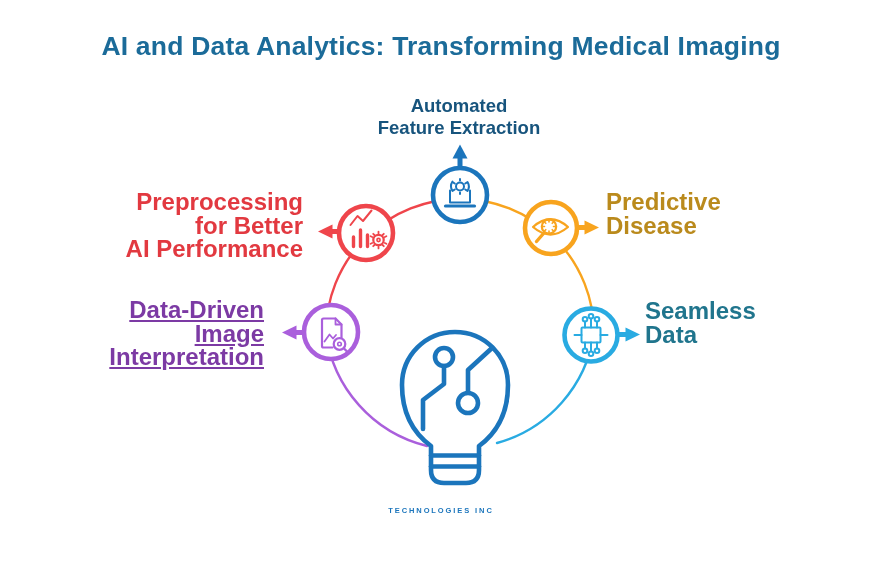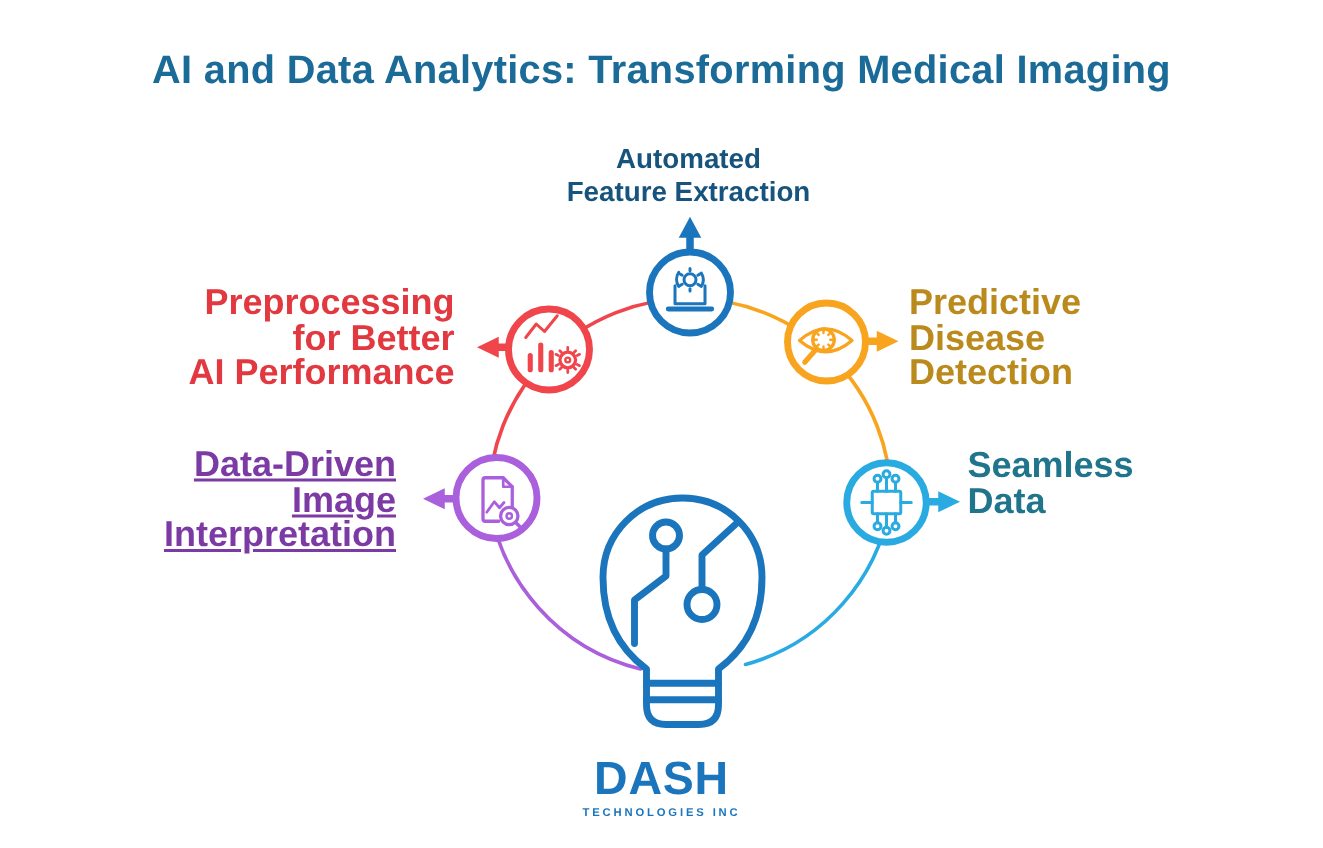--- a/index.html
+++ b/index.html
@@ -142,32 +142,30 @@
 
   <div class="abs node-label label-left-align-r label-red" style="color: rgb(226, 57, 64);">
     <div>Preprocessing</div>
     <div>for Better</div>
     <div>AI Performance</div>
   </div>
 
   <div class="abs node-label label-right label-gold" style="color: rgb(186, 138, 28);">
     <div>Predictive</div>
     <div>Disease</div>
-    <div>Detection</div>
   </div>
 
   <div class="abs node-label label-right label-cyan" style="color: rgb(32, 117, 141);">
     <div>Seamless</div>
     <div>Data</div>
   </div>
 
   <div class="abs node-label label-left-align-r label-purple" style="color: rgb(124, 58, 164);">
     <div>Data-Driven</div>
     <div>Image</div>
     <div>Interpretation</div>
   </div>
 
   <div class="abs logo">
-    <span class="logo-name" style="color: rgb(27, 117, 188);">DASH</span>
     <span class="logo-tagline" style="color: rgb(27, 117, 188);">TECHNOLOGIES INC</span>
   </div>
 
 </div>
 
 </body></html>

